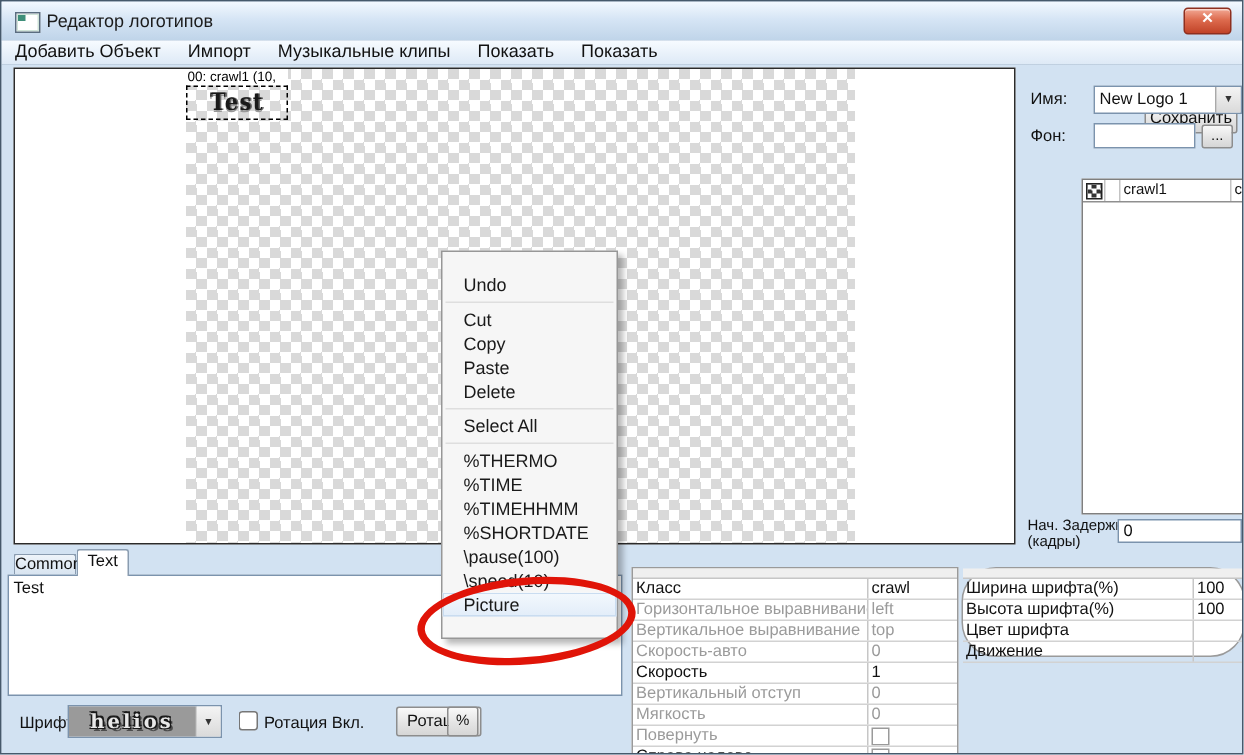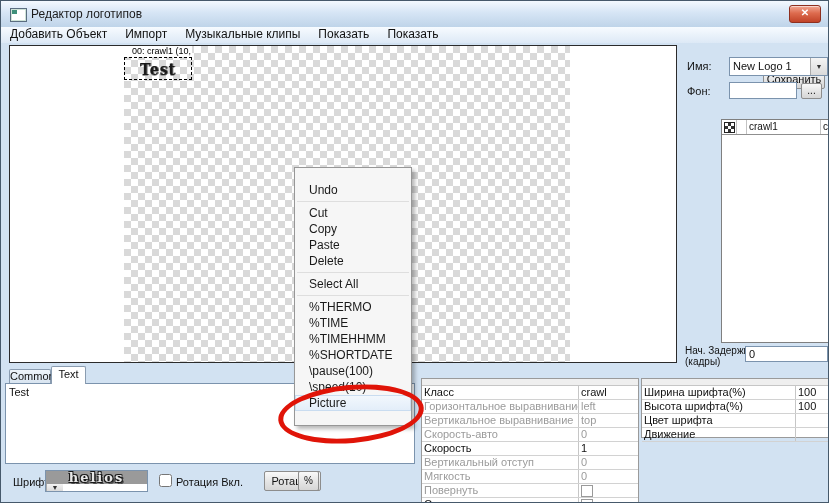--- a/index.html
+++ b/index.html
@@ -15,21 +15,21 @@
   .close-btn{position:absolute;right:7px;top:4px;width:30px;height:16px;border:1px solid #8e2f1f;border-radius:3px;
              background:linear-gradient(#f2a894,#dd6b4e 45%,#c14328);color:#fff;font-size:10px;font-weight:bold;
              text-align:center;line-height:14px;box-shadow:inset 0 1px 0 rgba(255,255,255,.55);cursor:pointer;}
   
   .menubar{position:absolute;left:0;top:26px;width:100%;height:16px;display:flex;align-items:center;
            background:linear-gradient(#f7fbff,#dde9f6);border-bottom:1px solid #8496a8;font-size:12px;}
   .menu-item{padding:0 9px;height:100%;line-height:15px;cursor:default;}
   
   .client{position:absolute;left:0;top:42px;width:829px;height:461px;background:#d2e2f2;}
   
-  .canvas{position:absolute;left:8px;top:2px;width:668px;height:318px;background:#fff;border:1px solid #2b2b2b;box-sizing:border-box;text-align:right;}
+  .canvas{position:absolute;left:8px;top:2px;width:668px;height:318px;background:#fff;border:1px solid #2b2b2b;box-sizing:border-box;}
   .checkerboard{position:absolute;left:114px;top:0;width:446px;height:316px;
       background:conic-gradient(#d9d9d9 25%,#ffffff 25% 50%,#d9d9d9 50% 75%,#ffffff 75%);background-size:14px 14px;}
   .logo-object{position:absolute;left:114px;top:0;cursor:move;}
   .logo-label{font-size:9px;line-height:11px;background:#fff;color:#000;white-space:nowrap;padding:0 1px;}
   .logo-box{width:66px;height:21px;border:1px dashed #000;display:flex;align-items:center;justify-content:center;overflow:hidden;}
   .logo-text{font-family:"DejaVu Serif",serif;font-weight:bold;font-size:14px;letter-spacing:1px;color:#1a1a1a;
              text-shadow:1px 0 0 #666,0 1px 0 #999;transform:scaleY(1.15);}
   
   .context-menu{position:absolute;left:293px;top:124px;width:116px;background:#f6f6f6;border:1px solid #979797;
                 box-shadow:3px 3px 4px rgba(0,0,0,.28);padding:14px 0;z-index:5;font-size:12px;}
@@ -64,32 +64,32 @@
       background:conic-gradient(#333 25%,#fff 25% 50%,#333 50% 75%,#fff 75%);background-size:6px 6px;}
   .delay-label{position:absolute;left:684px;top:302px;font-size:10px;line-height:11px;color:#111;}
   
   .tab{position:absolute;border:1px solid #8a9cb0;border-bottom:none;border-radius:2px 2px 0 0;
        font-size:11px;text-align:center;cursor:pointer;box-sizing:border-box;}
   .tab-common{left:8px;top:326px;width:42px;height:14px;line-height:13px;background:linear-gradient(#eef4fa,#d8e4f0);}
   .tab-text{left:50px;top:323px;width:35px;height:18px;line-height:15px;background:#fff;z-index:3;}
   .main-textarea{position:absolute;left:4px;top:340px;width:410px;height:81px;border:1px solid #7b93ad;
       background:#fff;font-size:11px;padding:2px 3px;box-sizing:border-box;resize:none;
       font-family:"Liberation Sans",sans-serif;color:#111;z-index:2;}
-  .font-combo{left:44px;top:427px;width:103px;height:22px;flex-direction:column;}
+  .font-combo{left:44px;top:427px;width:103px;height:22px;}
   .font-display{flex:1;background:#9a9a9a;display:flex;align-items:center;justify-content:center;overflow:hidden;}
   .font-name{font-family:"DejaVu Serif",serif;font-weight:bold;font-size:13px;letter-spacing:2px;color:#e8e8e8;
       text-shadow:-1px -1px 0 #1a1a1a,1px -1px 0 #1a1a1a,-1px 1px 0 #1a1a1a,1px 1px 0 #1a1a1a,2px 2px 0 #4d4d4d;}
   .rot-check{position:absolute;left:158px;top:431px;width:13px;height:13px;margin:0;}
   .rot-label{left:175px;top:433px;}
   .rot-btn{position:absolute;left:233px;top:428px;width:57px;height:20px;line-height:18px;margin-left:30px;}
   .pct-btn{position:absolute;left:297px;top:428px;width:21px;height:20px;line-height:18px;font-size:10px;}
   
   .pgrid{position:absolute;background:#fff;border:1px solid #9a9a9a;box-sizing:border-box;font-size:11px;}
   .pgrid-left{left:420px;top:335px;width:218px;height:125px;}
-  .pgrid-right{left:640px;top:335px;width:189px;height:60px;}
+  .pgrid-right{left:640px;top:335px;width:189px;height:60px;border-radius:23px;}
   .pg-spacer{height:6px;background:#efefef;border-bottom:1px solid #c6c6c6;}
   .pg-row{display:flex;height:13px;line-height:12px;border-bottom:1px solid #d2d2d2;}
   .pg-label{flex:1;padding:0 2px;overflow:hidden;white-space:nowrap;border-right:1px solid #c6c6c6;}
   .pg-value{padding:0 2px;overflow:hidden;white-space:nowrap;}
   .pgrid-left .pg-value{width:55px;}
   .pgrid-right .pg-value{width:29px;}
   .pg-row.disabled .pg-label,.pg-row.disabled .pg-value{color:#9b9b9b;}
   .pg-checkbox{width:10px;height:10px;border:1px solid #9a9a9a;background:#fff;margin-top:1px;}
 </style>
 </head>

